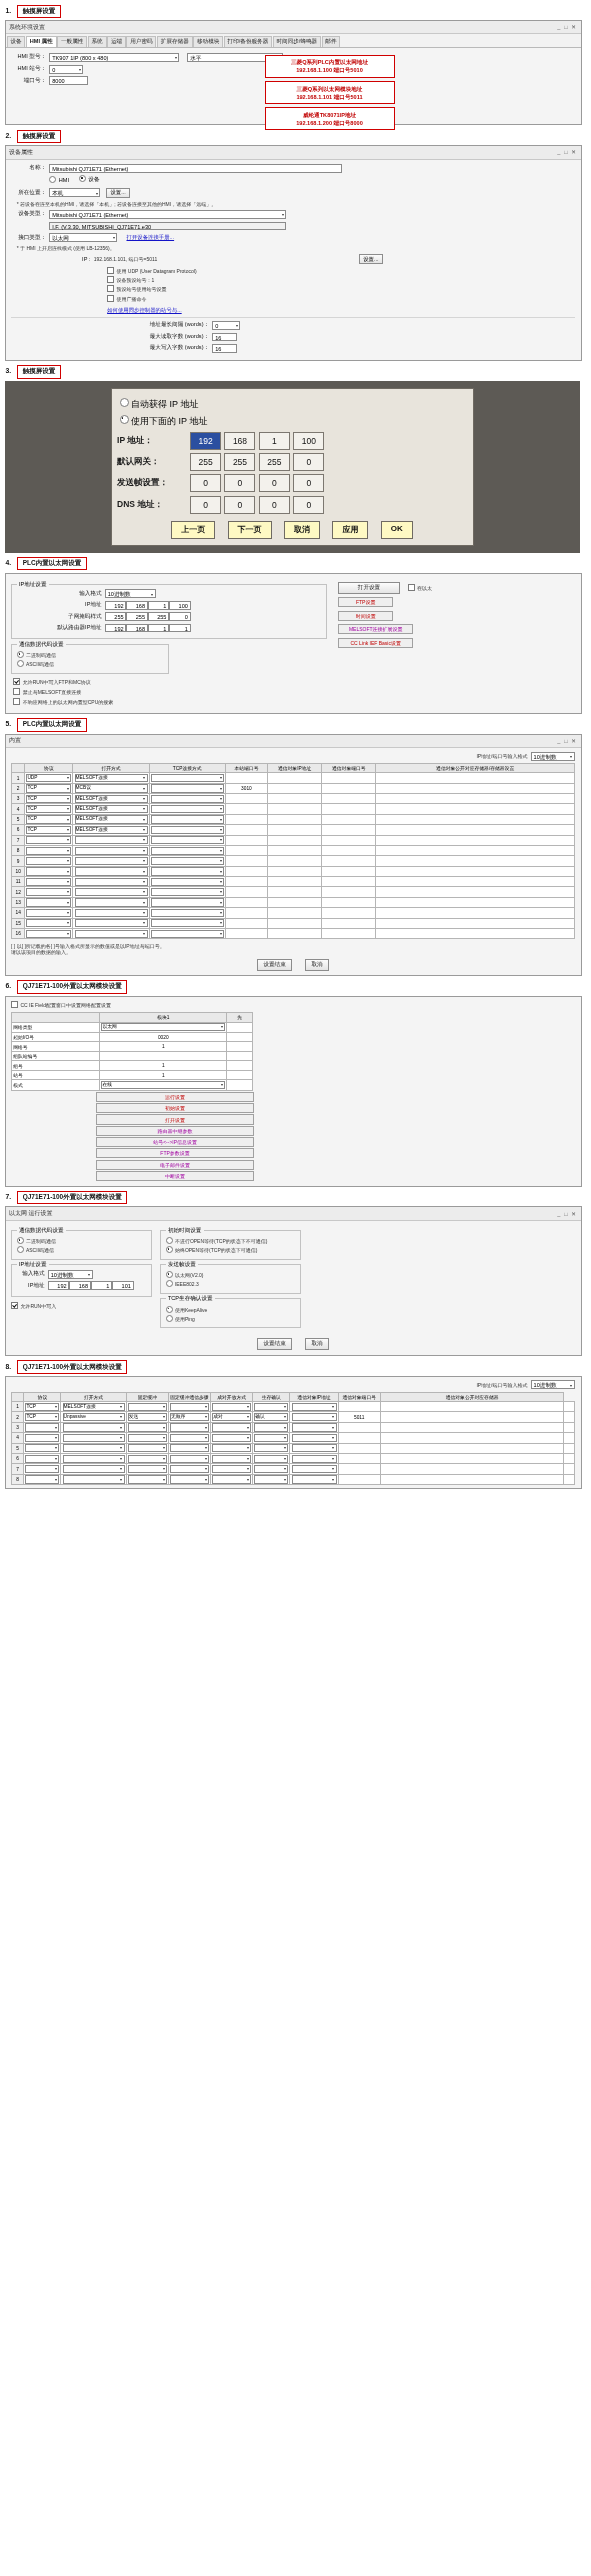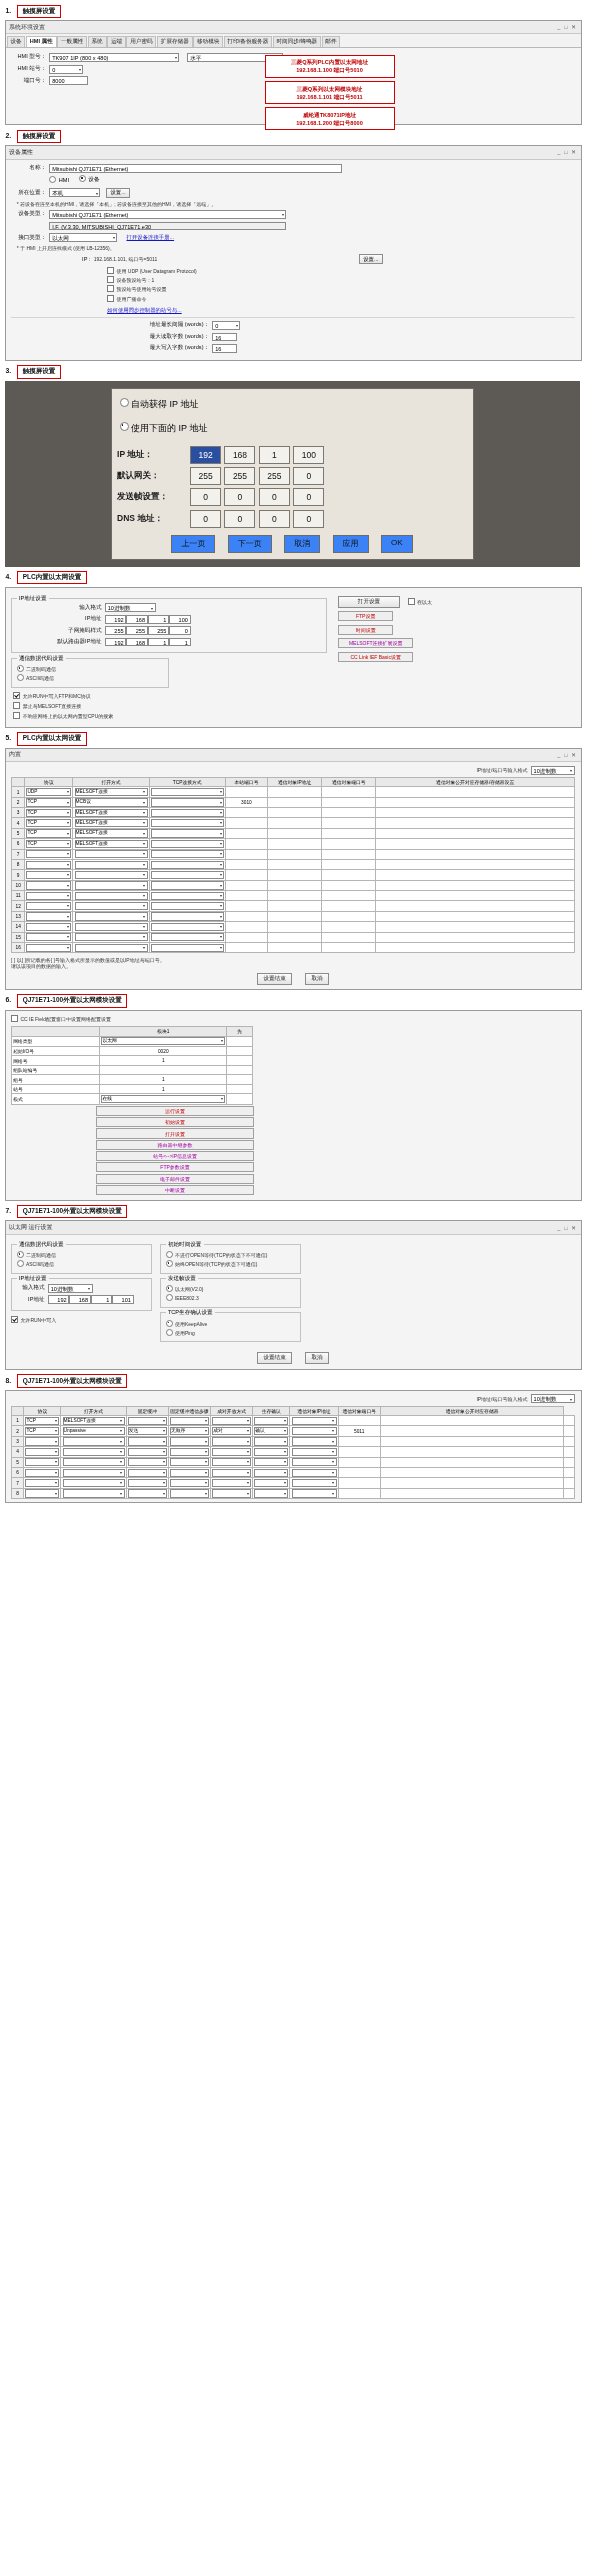--- a/index.html
+++ b/index.html
@@ -42,21 +42,21 @@
   .cellsel{border:0.6px solid #8a8a8a;background:#fff;font-size:4.8px;position:relative;padding-right:6.8px;height:6.2px;line-height:6.2px;text-align:left;}
   .cellsel:after{content:"";position:absolute;right:1.1px;top:2.3px;border-left:1.7px solid transparent;border-right:1.7px solid transparent;border-top:2.3px solid #333;}
   .redbtn{border:0.6px solid #a0a0a0;background:#efefef;color:#c00000;font-size:5px;padding:1.1px 2.3px;text-align:center;}
   .magbtn{border:0.6px solid #a0a0a0;background:#efefef;color:#a000a0;font-size:5px;padding:1.1px 2.3px;text-align:center;}
   .photo{background:#5d5a55;}
   .hmi{background:#e8e4dc;border:1.1px solid #6f6a62;}
   .hmi-row{display:flex;align-items:center;margin:3.4px 5.6px;}
   .hmi-lab{width:73px;font-size:8.5px;color:#1b1b1b;font-weight:bold;}
   .hmi-cell{width:29px;height:16px;border:1.1px solid #7c7770;background:#f3f1ec;margin-right:3.4px;display:flex;align-items:center;justify-content:center;font-size:8.5px;color:#111;}
   .hmi-cell.selblue{background:#2b4fa0;color:#fff;}
-  .hmi-btn{border:1.1px solid #6f6a62;background:#3b82f6;font-size:8px;padding:2.8px 9px;color:#111;}
+  .hmi-btn{border:1.1px solid #6f6a62;background:#fef9c3;font-size:8px;padding:2.8px 9px;color:#111;font-weight:bold;}
   .sep{height:0.6px;background:#d5d5d5;margin:3.4px 0;}
 </style>
 </head>
 <body>
 
 <div class="page">
 
   <div class="sec">
     <div class="step-row">
       <span class="step-label">1.</span>
@@ -185,21 +185,21 @@
     <div class="step-row">
       <span class="step-label">3.</span>
       <span class="step-title">触摸屏设置</span>
     </div>
     <div style="margin:0 4.5px;">
       <div class="photo" style="width:575px;padding:6.8px 0;">
         <div class="hmi" style="width:361px;margin:0 auto;padding:5.6px 0 3.4px 0;">
           <div style="margin:3.4px 8px;font-size:9px;">
             <i class="rad" style="width:7.3px;height:7.3px;"></i><span>自动获得 IP 地址</span>
           </div>
-          <div style="margin:11px 8px;font-size:9px;">
+          <div style="margin:4px 8px;font-size:9px;">
             <i class="rad on" style="width:7.3px;height:7.3px;"></i><span>使用下面的 IP 地址</span>
           </div>
           <div class="hmi-row">
             <div class="hmi-lab">IP 地址：</div>
             <div class="hmi-cell selblue">192</div>
             <div class="hmi-cell">168</div>
             <div class="hmi-cell">1</div>
             <div class="hmi-cell">100</div>
           </div>
           <div class="hmi-row">

